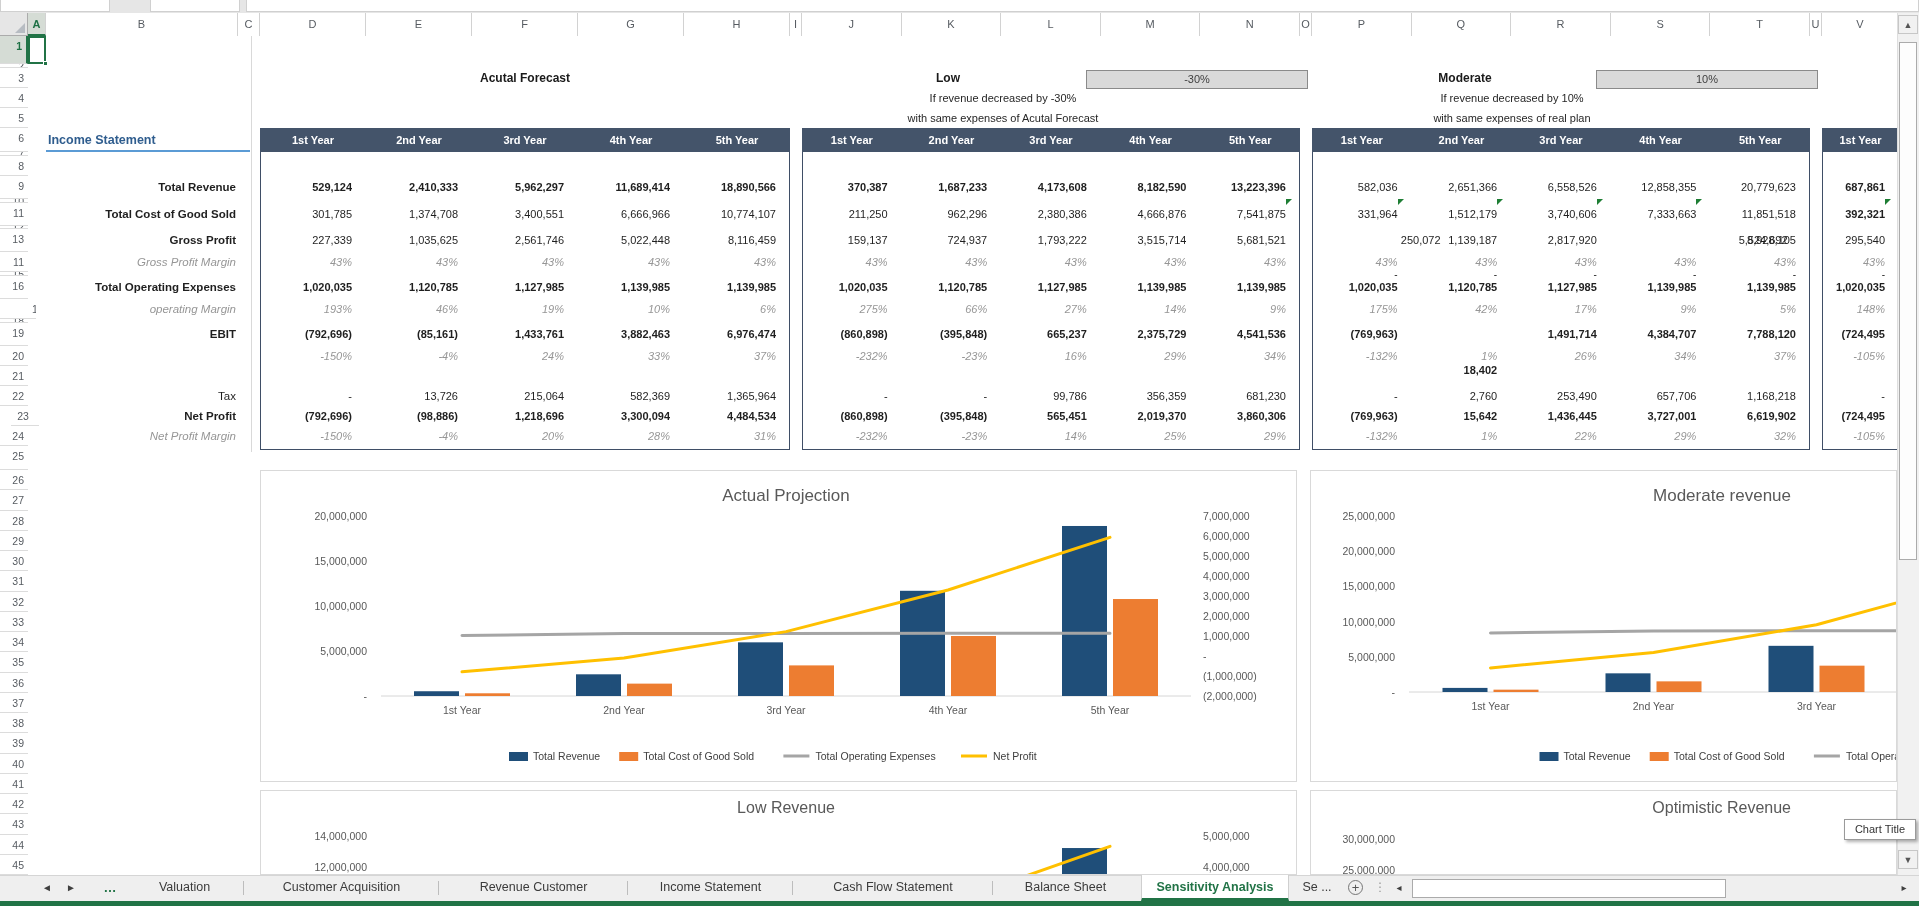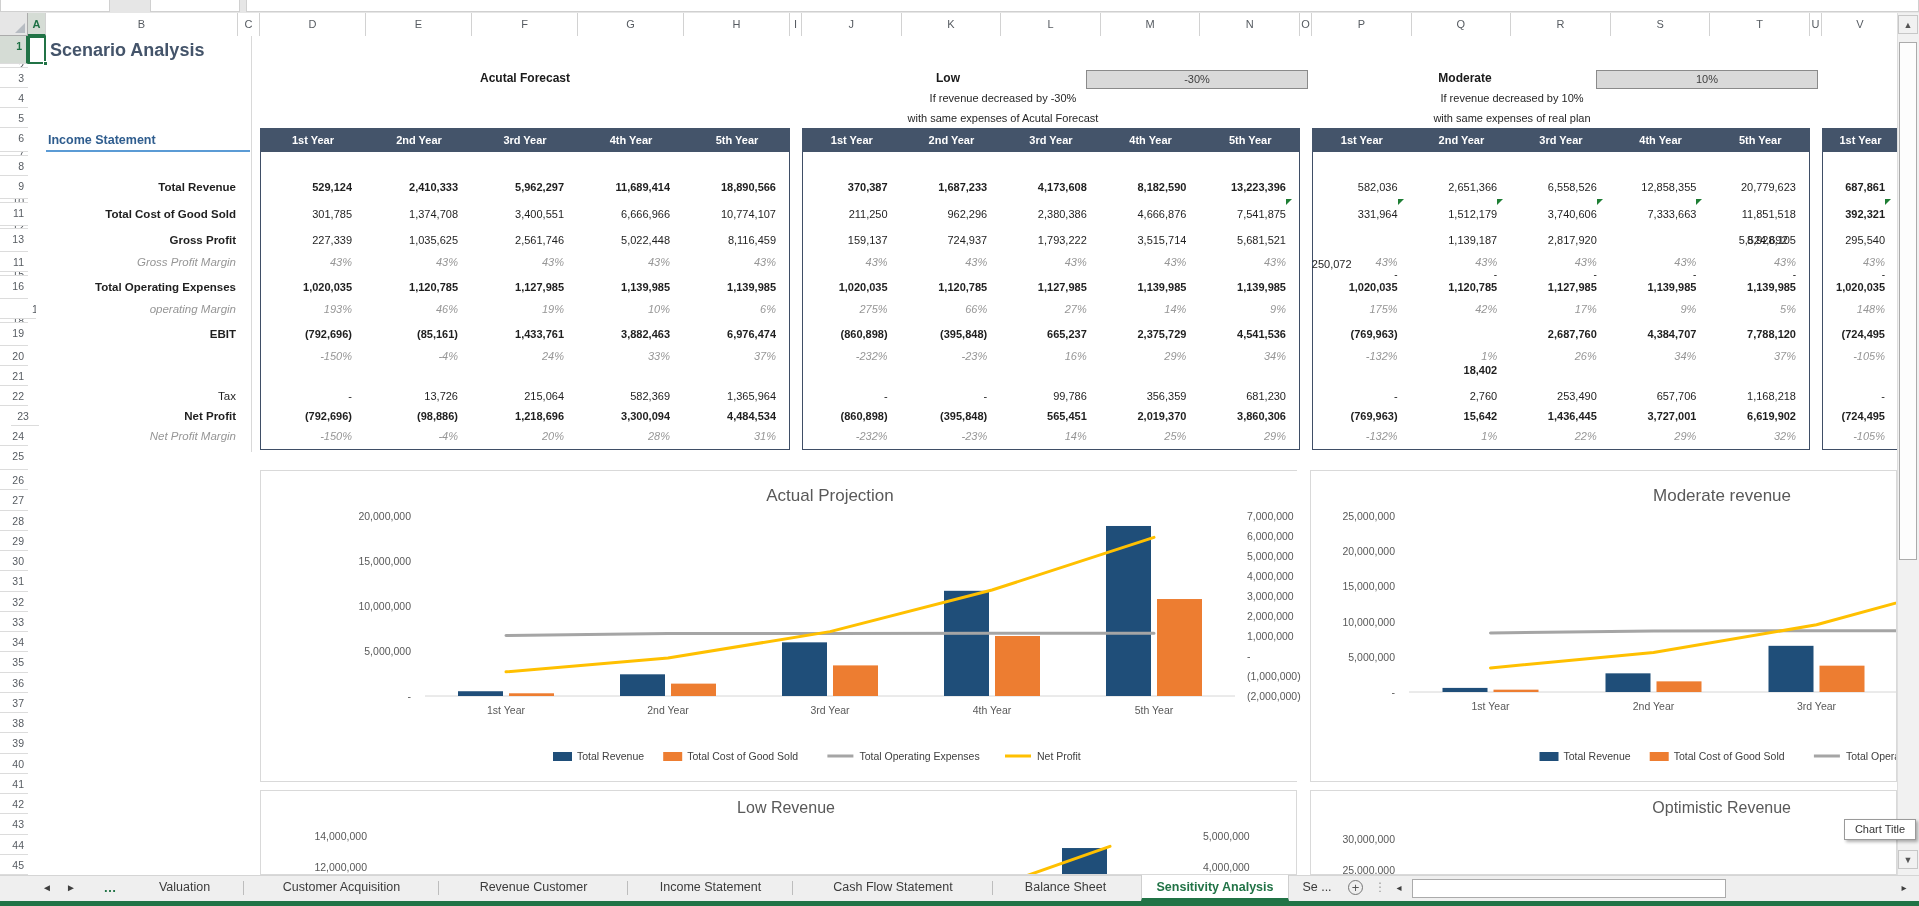--- a/index.html
+++ b/index.html
@@ -281,21 +281,21 @@
       <div class="abs vcell" style="left: 1312px; top: 176px; width: 85.6px; height: 23px; line-height: 23px;">582,036</div>
       <div class="abs vcell" style="left: 1411.6px; top: 176px; width: 85.6px; height: 23px; line-height: 23px;">2,651,366</div>
       <div class="abs vcell" style="left: 1511.2px; top: 176px; width: 85.6px; height: 23px; line-height: 23px;">6,558,526</div>
       <div class="abs vcell" style="left: 1610.8px; top: 176px; width: 85.6px; height: 23px; line-height: 23px;">12,858,355</div>
       <div class="abs vcell" style="left: 1710.4px; top: 176px; width: 85.6px; height: 23px; line-height: 23px;">20,779,623</div>
       <div class="abs vcell" style="left: 1312px; top: 203px; width: 85.6px; height: 23px; line-height: 23px;">331,964</div>
       <div class="abs vcell" style="left: 1411.6px; top: 203px; width: 85.6px; height: 23px; line-height: 23px;">1,512,179</div>
       <div class="abs vcell" style="left: 1511.2px; top: 203px; width: 85.6px; height: 23px; line-height: 23px;">3,740,606</div>
       <div class="abs vcell" style="left: 1610.8px; top: 203px; width: 85.6px; height: 23px; line-height: 23px;">7,333,663</div>
       <div class="abs vcell" style="left: 1710.4px; top: 203px; width: 85.6px; height: 23px; line-height: 23px;">11,851,518</div>
-      <div class="abs vcell" style="left: 1266px; top: 229px; width: 85.6px; height: 23px; line-height: 23px; margin-top: 24px;">250,072</div>
+      <div class="abs vcell" style="left: 1355px; top: 229px; width: 85.6px; height: 23px; line-height: 23px;">250,072</div>
       <div class="abs vcell" style="left: 1411.6px; top: 229px; width: 85.6px; height: 23px; line-height: 23px;">1,139,187</div>
       <div class="abs vcell" style="left: 1511.2px; top: 229px; width: 85.6px; height: 23px; line-height: 23px;">2,817,920</div>
       <div class="abs vcell" style="left: 1702px; top: 229px; width: 85.6px; height: 23px; line-height: 23px;">5,524,692</div>
       <div class="abs vcell" style="left: 1710.4px; top: 229px; width: 85.6px; height: 23px; line-height: 23px;">8,928,105</div>
       <div class="abs vcell it" style="left: 1312px; top: 252px; width: 85.6px; height: 20px; line-height: 20px;">43%</div>
       <div class="abs vcell it" style="left: 1411.6px; top: 252px; width: 85.6px; height: 20px; line-height: 20px;">43%</div>
       <div class="abs vcell it" style="left: 1511.2px; top: 252px; width: 85.6px; height: 20px; line-height: 20px;">43%</div>
       <div class="abs vcell it" style="left: 1610.8px; top: 252px; width: 85.6px; height: 20px; line-height: 20px;">43%</div>
       <div class="abs vcell it" style="left: 1710.4px; top: 252px; width: 85.6px; height: 20px; line-height: 20px;">43%</div>
       <div class="abs vcell" style="left: 1312px; top: 272px; width: 85.6px; height: 4px; line-height: 5px; font-size: 10px;">-</div>
@@ -308,21 +308,21 @@
       <div class="abs vcell" style="left: 1511.2px; top: 276px; width: 85.6px; height: 23px; line-height: 23px; font-weight: bold;">1,127,985</div>
       <div class="abs vcell" style="left: 1610.8px; top: 276px; width: 85.6px; height: 23px; line-height: 23px; font-weight: bold;">1,139,985</div>
       <div class="abs vcell" style="left: 1710.4px; top: 276px; width: 85.6px; height: 23px; line-height: 23px; font-weight: bold;">1,139,985</div>
       <div class="abs vcell it" style="left: 1312px; top: 299px; width: 85.6px; height: 20px; line-height: 20px;">175%</div>
       <div class="abs vcell it" style="left: 1411.6px; top: 299px; width: 85.6px; height: 20px; line-height: 20px;">42%</div>
       <div class="abs vcell it" style="left: 1511.2px; top: 299px; width: 85.6px; height: 20px; line-height: 20px;">17%</div>
       <div class="abs vcell it" style="left: 1610.8px; top: 299px; width: 85.6px; height: 20px; line-height: 20px;">9%</div>
       <div class="abs vcell it" style="left: 1710.4px; top: 299px; width: 85.6px; height: 20px; line-height: 20px;">5%</div>
       <div class="abs vcell" style="left: 1312px; top: 323px; width: 85.6px; height: 23px; line-height: 23px; font-weight: bold;">(769,963)</div>
       <div class="abs vcell" style="left: 1411.6px; top: 323px; width: 85.6px; height: 23px; line-height: 23px; font-weight: bold; margin-top: 36px;">18,402</div>
-      <div class="abs vcell" style="left: 1511.2px; top: 323px; width: 85.6px; height: 23px; line-height: 23px; font-weight: bold;">2,687,760</div>
+      <div class="abs vcell" style="left: 1511.2px; top: 323px; width: 85.6px; height: 23px; line-height: 23px; font-weight: bold;">1,491,714</div>
       <div class="abs vcell" style="left: 1610.8px; top: 323px; width: 85.6px; height: 23px; line-height: 23px; font-weight: bold;">4,384,707</div>
       <div class="abs vcell" style="left: 1710.4px; top: 323px; width: 85.6px; height: 23px; line-height: 23px; font-weight: bold;">7,788,120</div>
       <div class="abs vcell it" style="left: 1312px; top: 346px; width: 85.6px; height: 20px; line-height: 20px;">-132%</div>
       <div class="abs vcell it" style="left: 1411.6px; top: 346px; width: 85.6px; height: 20px; line-height: 20px;">1%</div>
       <div class="abs vcell it" style="left: 1511.2px; top: 346px; width: 85.6px; height: 20px; line-height: 20px;">26%</div>
       <div class="abs vcell it" style="left: 1610.8px; top: 346px; width: 85.6px; height: 20px; line-height: 20px;">34%</div>
       <div class="abs vcell it" style="left: 1710.4px; top: 346px; width: 85.6px; height: 20px; line-height: 20px;">37%</div>
       <div class="abs vcell" style="left: 1312px; top: 386px; width: 85.6px; height: 20px; line-height: 20px;">-</div>
       <div class="abs vcell" style="left: 1411.6px; top: 386px; width: 85.6px; height: 20px; line-height: 20px;">2,760</div>
       <div class="abs vcell" style="left: 1511.2px; top: 386px; width: 85.6px; height: 20px; line-height: 20px;">253,490</div>
@@ -353,21 +353,21 @@
       <div class="abs vcell" style="left: 1822px; top: 406px; width: 63px; height: 20px; line-height: 20px; font-weight: bold;">(724,495</div>
       <div class="abs vcell it" style="left: 1822px; top: 426px; width: 63px; height: 20px; line-height: 20px;">-105%</div>
       <div class="abs tri" style="left: 1397.6px; top: 199px; width: 0px; height: 0px;"></div>
       <div class="abs tri" style="left: 1497.2px; top: 199px; width: 0px; height: 0px;"></div>
       <div class="abs tri" style="left: 1596.8px; top: 199px; width: 0px; height: 0px;"></div>
       <div class="abs tri" style="left: 1696.4px; top: 199px; width: 0px; height: 0px;"></div>
       <div class="abs tri" style="left: 1286px; top: 199px; width: 0px; height: 0px;"></div>
       <div class="abs tri" style="left: 1885px; top: 199px; width: 0px; height: 0px;"></div>
       <div class="abs sel-a1" style="left: 28px; top: 36px; width: 18px; height: 28px;"></div>
       <div class="abs sel-handle" style="left: 43px; top: 61px; width: 5px; height: 5px;"></div>
-      <div class="abs chartbox" style="left: 260px; top: 470px; width: 1037px; height: 312px; padding-left: 44px;"><svg width="1035" height="310">
+      <div class="abs chartbox" style="left: 260px; top: 470px; width: 1037px; height: 312px;"><svg width="1035" height="310">
           <rect x="0" y="0" width="1037" height="312" fill="#fff"></rect>
           <text x="525" y="30" text-anchor="middle" font-size="17" fill="#595959">Actual Projection</text>
           <text x="106" y="49" text-anchor="end" font-size="10.5" fill="#595959">20,000,000</text>
           <text x="106" y="94" text-anchor="end" font-size="10.5" fill="#595959">15,000,000</text>
           <text x="106" y="139" text-anchor="end" font-size="10.5" fill="#595959">10,000,000</text>
           <text x="106" y="184" text-anchor="end" font-size="10.5" fill="#595959">5,000,000</text>
           <text x="106" y="229" text-anchor="end" font-size="10.5" fill="#595959">-</text>
           <text x="942" y="49" text-anchor="start" font-size="10.5" fill="#595959">7,000,000</text>
           <text x="942" y="69" text-anchor="start" font-size="10.5" fill="#595959">6,000,000</text>
           <text x="942" y="89" text-anchor="start" font-size="10.5" fill="#595959">5,000,000</text>
@@ -489,17 +489,16 @@
       <div class="abs tab active" style="left: 1141px; top: 875px; width: 148px; height: 26px;">Sensitivity Analysis</div>
       <div class="abs tab" style="left: 1295px; top: 875px; width: 44px; height: 26px;">Se ...</div>
       <div class="abs plus-circle" style="left: 1348px; top: 880px; width: 15px; height: 15px;">+</div>
       <div class="abs " style="left: 1374px; top: 880px; width: 6px; height: 16px; color: rgb(153, 153, 153); font-size: 12px;">⋮</div>
       <div class="abs navarrow" style="left: 1390px; top: 875px; width: 18px; height: 26px;">◂</div>
       <div class="abs hthumb" style="left: 1412px; top: 879px; width: 314px; height: 19px;"></div>
       <div class="abs navarrow" style="left: 1895px; top: 875px; width: 18px; height: 26px;">▸</div>
       <div class="abs statusbar" style="left: 0px; top: 901px; width: 1919px; height: 5px;"></div>
     </div>
 
-  <div class="abs sheet-title" style="left:50px;top:36px;width:300px;height:28px">Scenario Analysis</div>
   <div class="abs is-heading" style="left:48px;top:128px;width:200px;height:24px">Income Statement</div>
   <div class="abs is-underline" style="left:46px;top:150px;width:204px;height:2px"></div>
   <div class="abs tooltip" style="left:1844px;top:819px;width:72px;height:21px;z-index:60">Chart Title</div>
 </div>
 
 </body></html>

